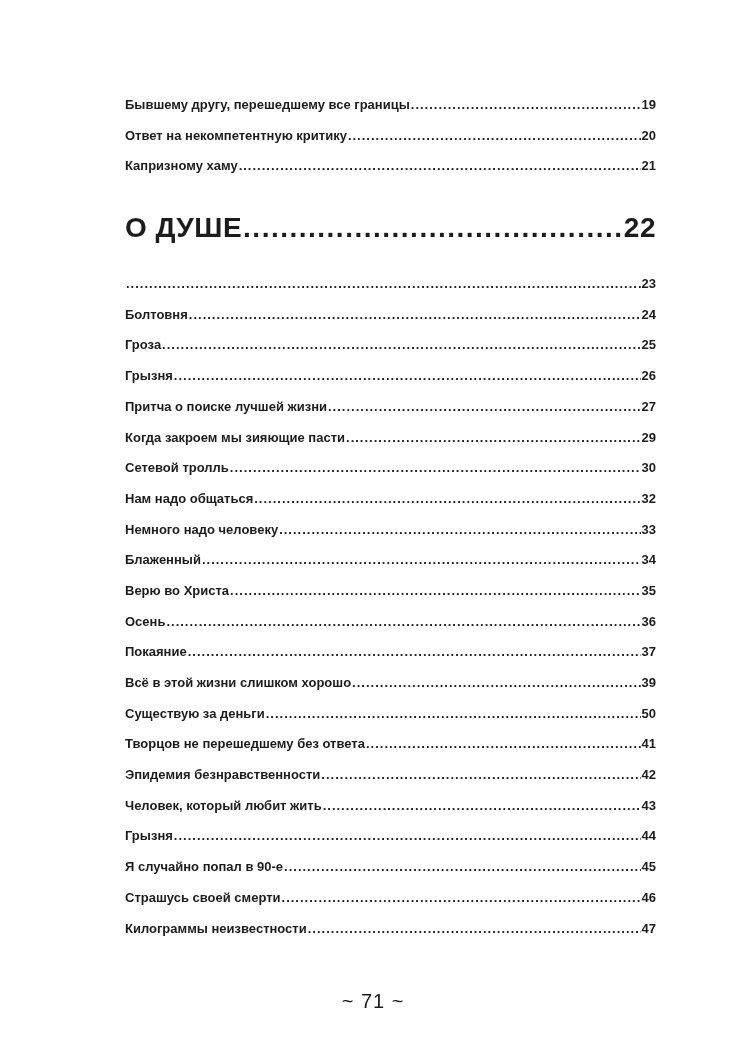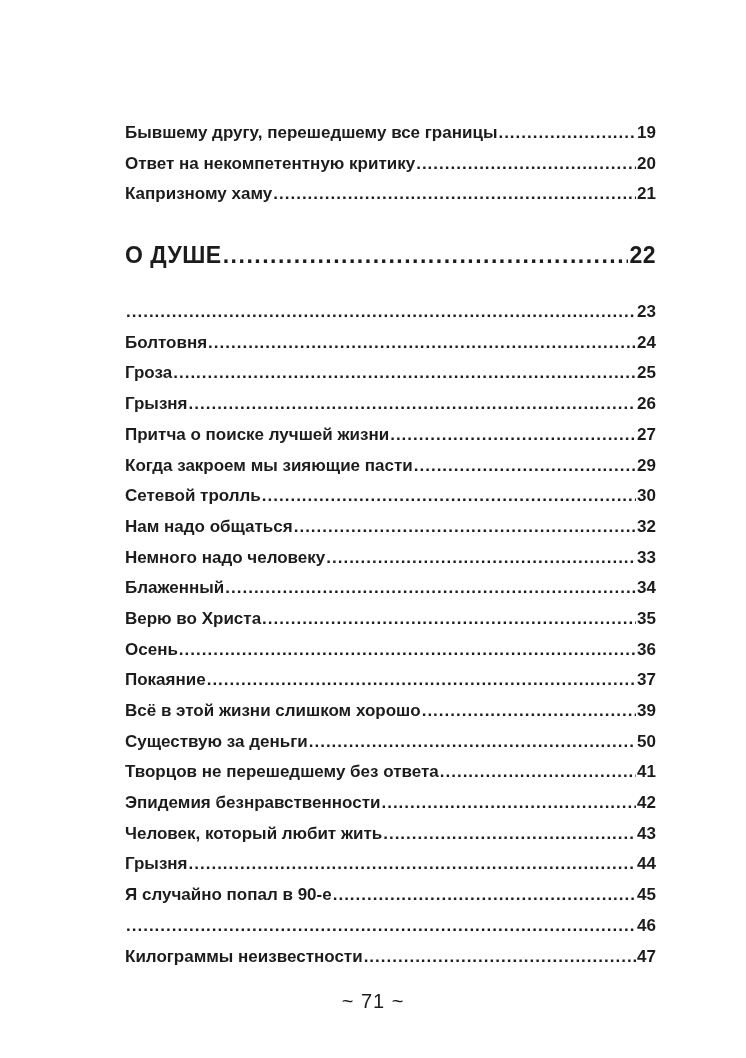--- a/index.html
+++ b/index.html
@@ -20,21 +20,21 @@
   .content {
     position: absolute;
     left: 125px;
     top: 90px;
     width: 531px;
   }
   .toc-row {
     display: flex;
     align-items: baseline;
     height: 30.7px;
-    font-size: 17px;
+    font-size: 13px;
     font-weight: 700;
     line-height: 30.7px;
     white-space: nowrap;
     justify-content: center;
   }
   .toc-title {
     flex: 0 0 auto;
   }
   .toc-dots {
     flex: 1 1 auto;
@@ -43,30 +43,29 @@
     white-space: nowrap;
     letter-spacing: 1px;
     margin: 0 1px;
   }
   .toc-dots::before {
     content: "......................................................................................................................................................";
   }
   .toc-page {
     flex: 0 0 auto;
     text-align: right;
-    margin-top: 28px;
   }
   .section-heading-row {
     display: flex;
     align-items: baseline;
     margin-top: 27px;
     margin-bottom: 23px;
     height: 37px;
     line-height: 37px;
-    font-size: 23px;
+    font-size: 28px;
     font-weight: 700;
     letter-spacing: 0.5px;
     white-space: nowrap;
   }
   .section-heading-row .toc-dots {
     letter-spacing: 1.5px;
   }
   .footer {
     position: absolute;
     left: 0;
@@ -203,20 +202,21 @@
           <span class="toc-title">Грызня</span>
           <span class="toc-dots"></span>
           <span class="toc-page">44</span>
         </div>
         <div class="toc-row">
           <span class="toc-title">Я случайно попал в 90-е</span>
           <span class="toc-dots"></span>
           <span class="toc-page">45</span>
         </div>
         <div class="toc-row">
+          <span class="toc-title">Страшусь своей смерти</span>
           <span class="toc-dots"></span>
           <span class="toc-page">46</span>
         </div>
         <div class="toc-row">
           <span class="toc-title">Килограммы неизвестности</span>
           <span class="toc-dots"></span>
           <span class="toc-page">47</span>
         </div>
       </div>
 

